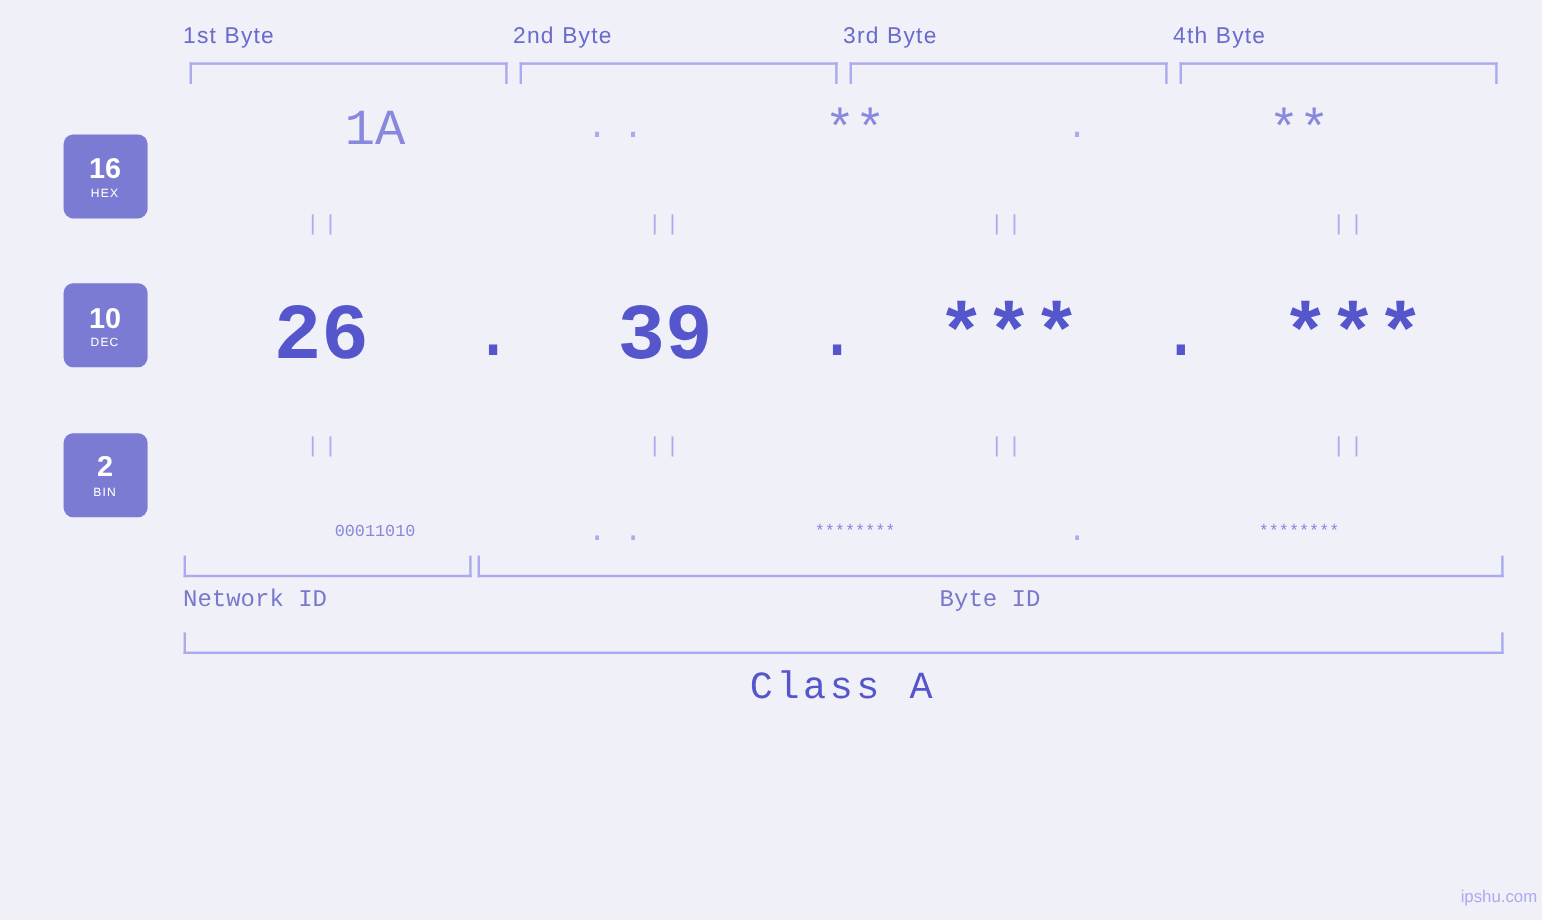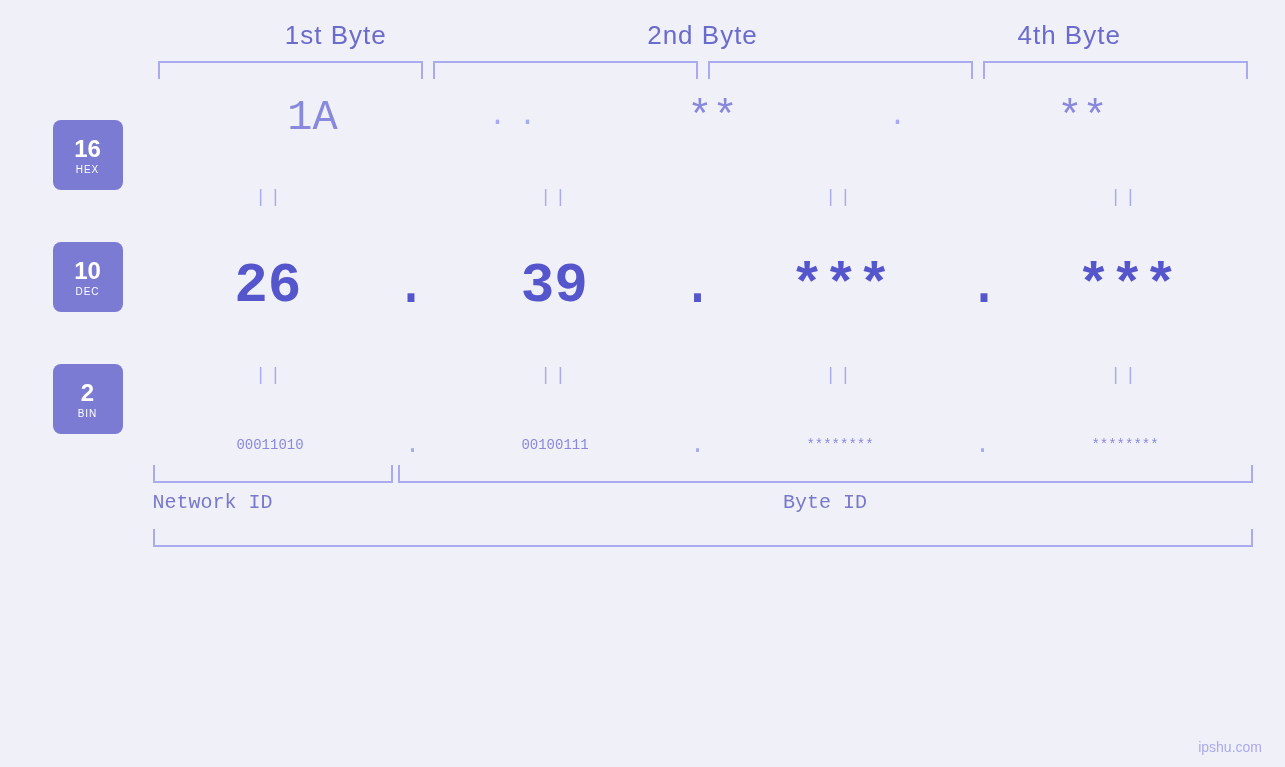--- a/index.html
+++ b/index.html
@@ -25,23 +25,23 @@
 
     
     .byte-headers {
       display: flex;
       width: 1100px;
       margin-left: 120px;
       margin-bottom: 10px;
     }
     .byte-header {
       flex: 1;
-      text-align: center;
+      text-align: left;
       color: #6b6bcc;
-      font-size: 26px;
+      font-size: 19px;
       font-family: Arial, sans-serif;
       letter-spacing: 1px;
     }
 
     
     .bracket-row {
       display: flex;
       width: 1100px;
       margin-left: 120px;
       margin-bottom: 15px;
@@ -126,21 +126,21 @@
     }
 
     
     .hex-value {
       font-size: 42px;
       color: #8888dd;
     }
 
     
     .dec-value {
-      font-size: 56px;
+      font-size: 66px;
       font-weight: bold;
       color: #5555cc;
     }
 
     
     .bin-value {
       font-size: 14px;
       color: #8888dd;
     }
 
@@ -250,34 +250,35 @@
       font-family: 'Courier New', Courier, monospace;
       font-size: 32px;
       letter-spacing: 3px;
       width: 100%;
     }
 
     
     .watermark {
       position: absolute;
       bottom: 12px;
-      right: 23px;
+      right: 4px;
       color: #aaaaee;
       font-size: 14px;
       font-family: Arial, sans-serif;
     }
   </style>
 </head>
 <body>
 
 <div class="main-container">
 
   <div class="byte-headers">
     <div class="byte-header">1st Byte</div>
     <div class="byte-header">2nd Byte</div>
+    <div class="byte-header">3rd Byte</div>
     <div class="byte-header">4th Byte</div>
   </div>
 
   <div class="bracket-row">
     <div class="bracket"></div>
     <div class="bracket"></div>
     <div class="bracket"></div>
     <div class="bracket"></div>
   </div>
 
@@ -351,23 +352,20 @@
         <div class="separator-cell">||</div>
         <div class="separator-dot"></div>
         <div class="separator-cell">||</div>
       </div>
 
       <div class="value-row" style="height:80px; align-items:center;">
         <div class="cell">
           <span class="cell-value bin-value">00011010</span>
         </div>
         <div class="dot dot-bin" style="font-size:26px; padding-bottom:0;">.</div>
-        <div class="cell">
-          <span class="cell-value bin-value">00100111</span>
-        </div>
         <div class="dot dot-bin" style="font-size:26px; padding-bottom:0;">.</div>
         <div class="cell">
           <span class="cell-value bin-value">********</span>
         </div>
         <div class="dot dot-bin" style="font-size:26px; padding-bottom:0;">.</div>
         <div class="cell">
           <span class="cell-value bin-value">********</span>
         </div>
       </div>
 
@@ -381,18 +379,19 @@
       <div class="bottom-bracket-host"></div>
     </div>
 
     <div class="bottom-labels">
       <div class="network-id-label">Network ID</div>
       <div class="host-id-label">Byte ID</div>
     </div>
 
     <div class="full-bracket-row"></div>
 
+    <div class="class-label">Class A</div>
 
   </div>
 
   <div class="watermark">ipshu.com</div>
 
 </div>
 
 </body></html>

